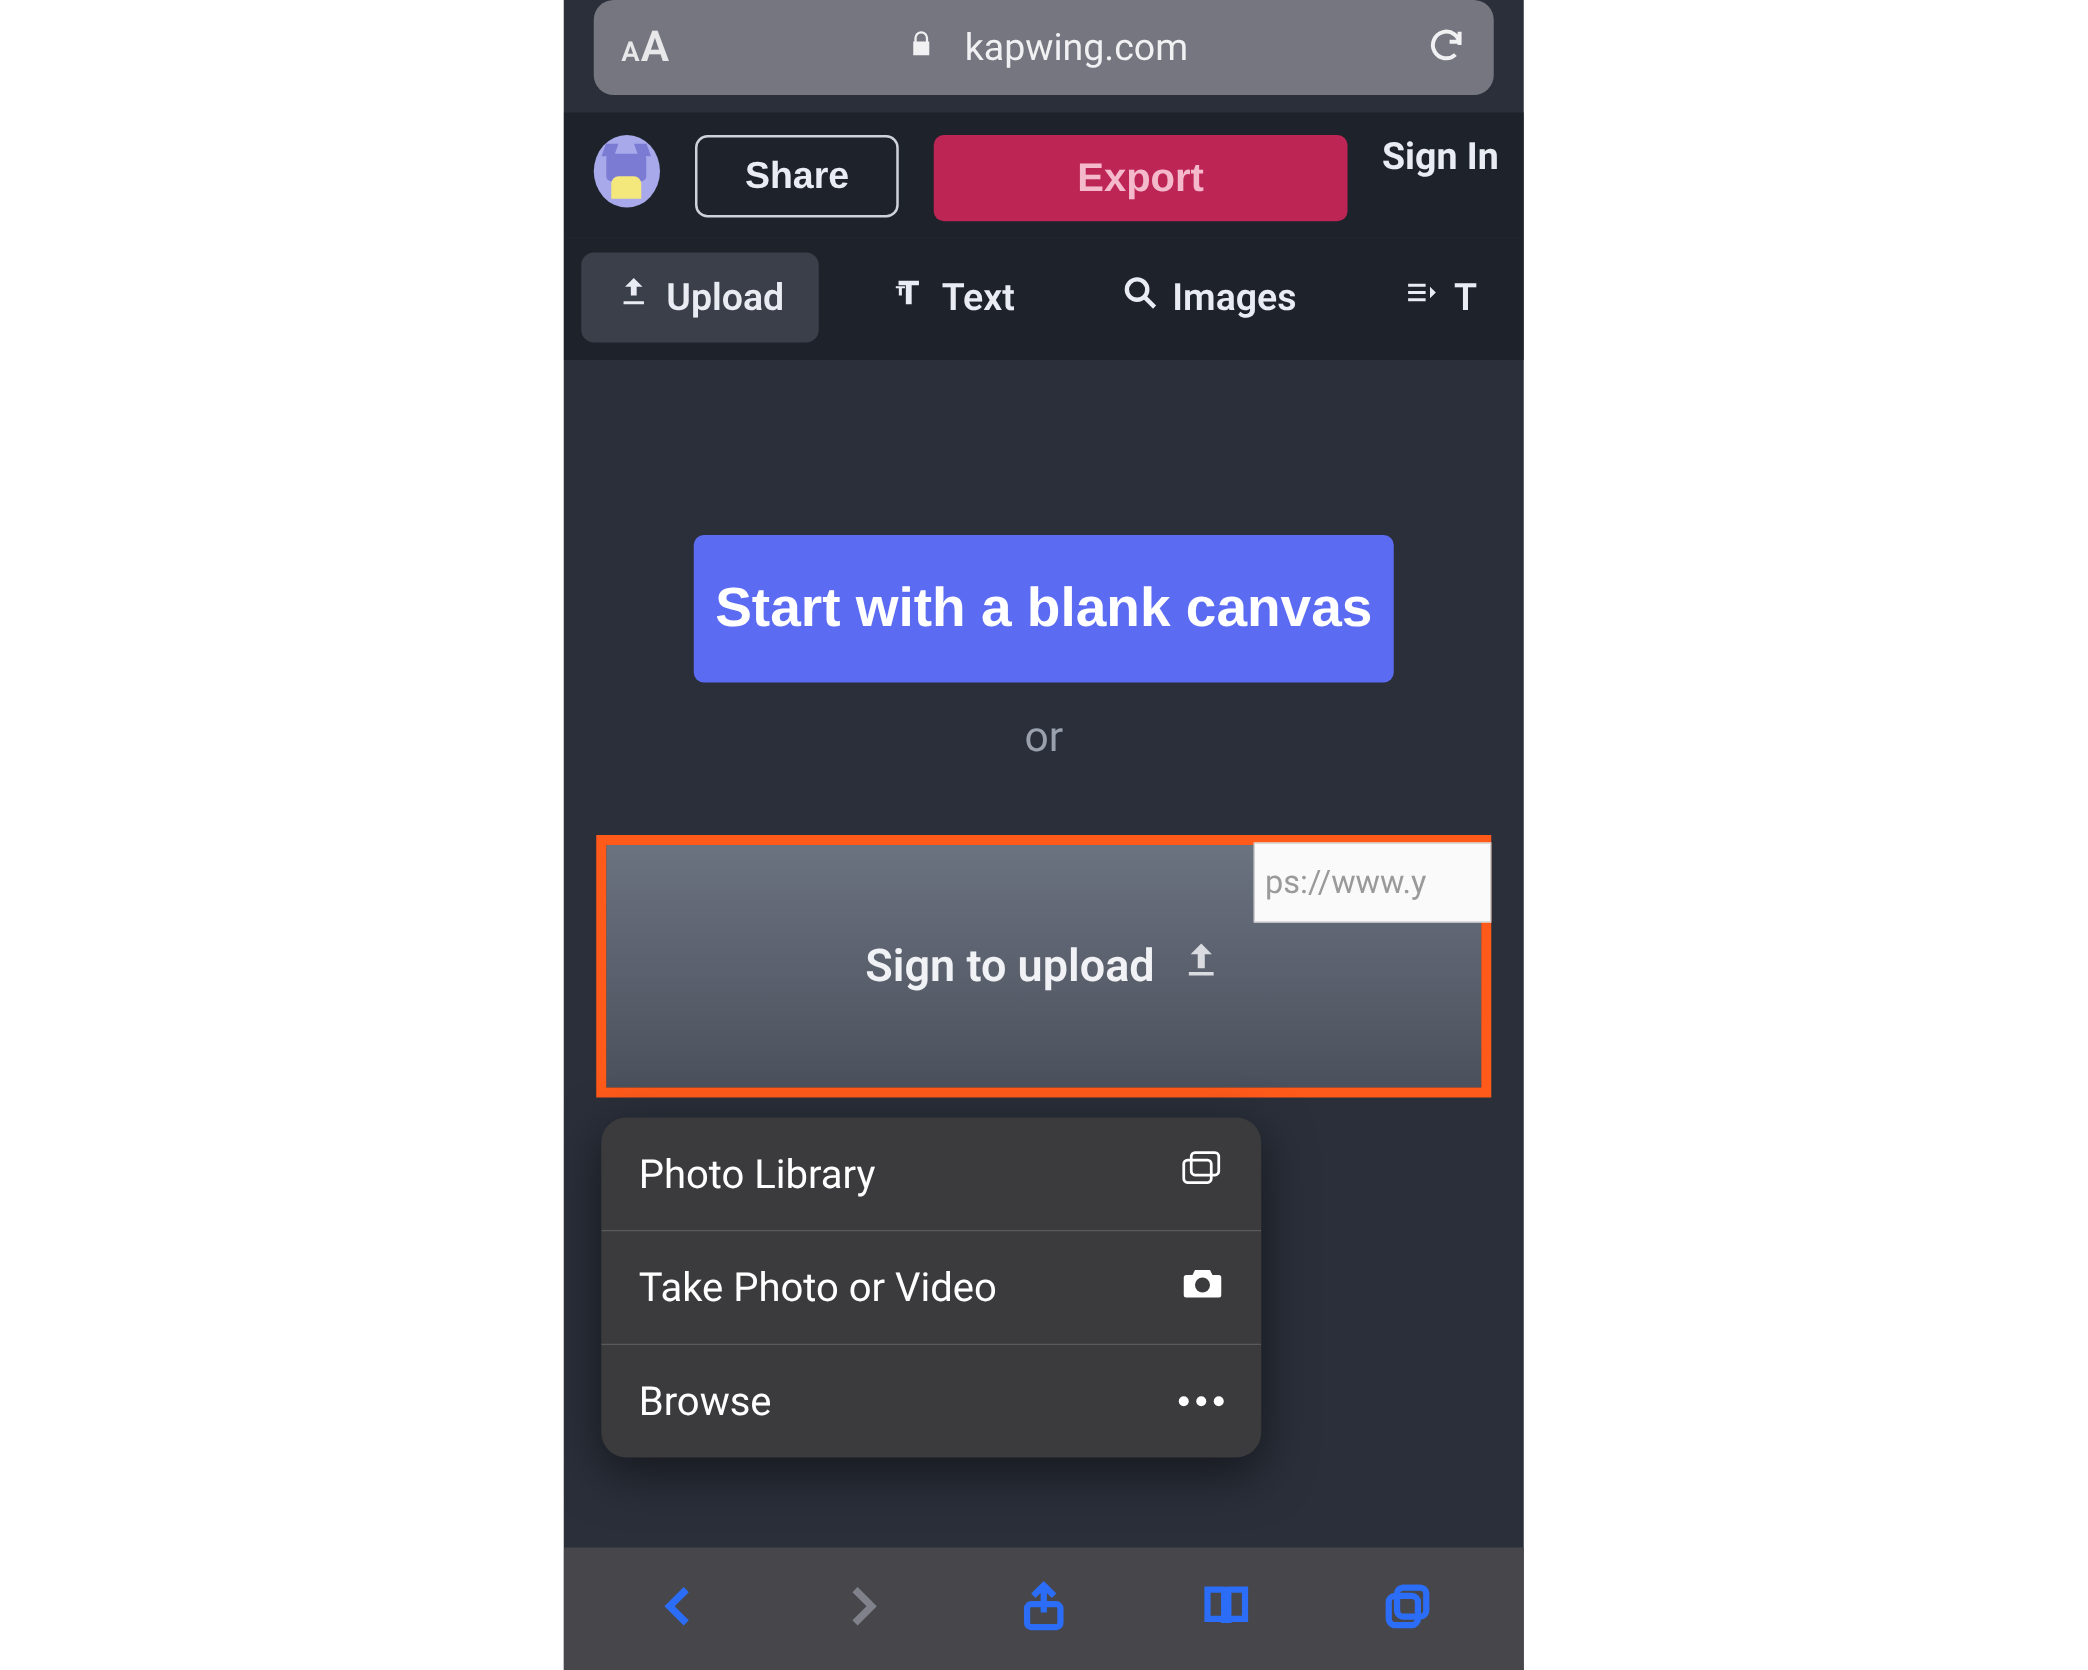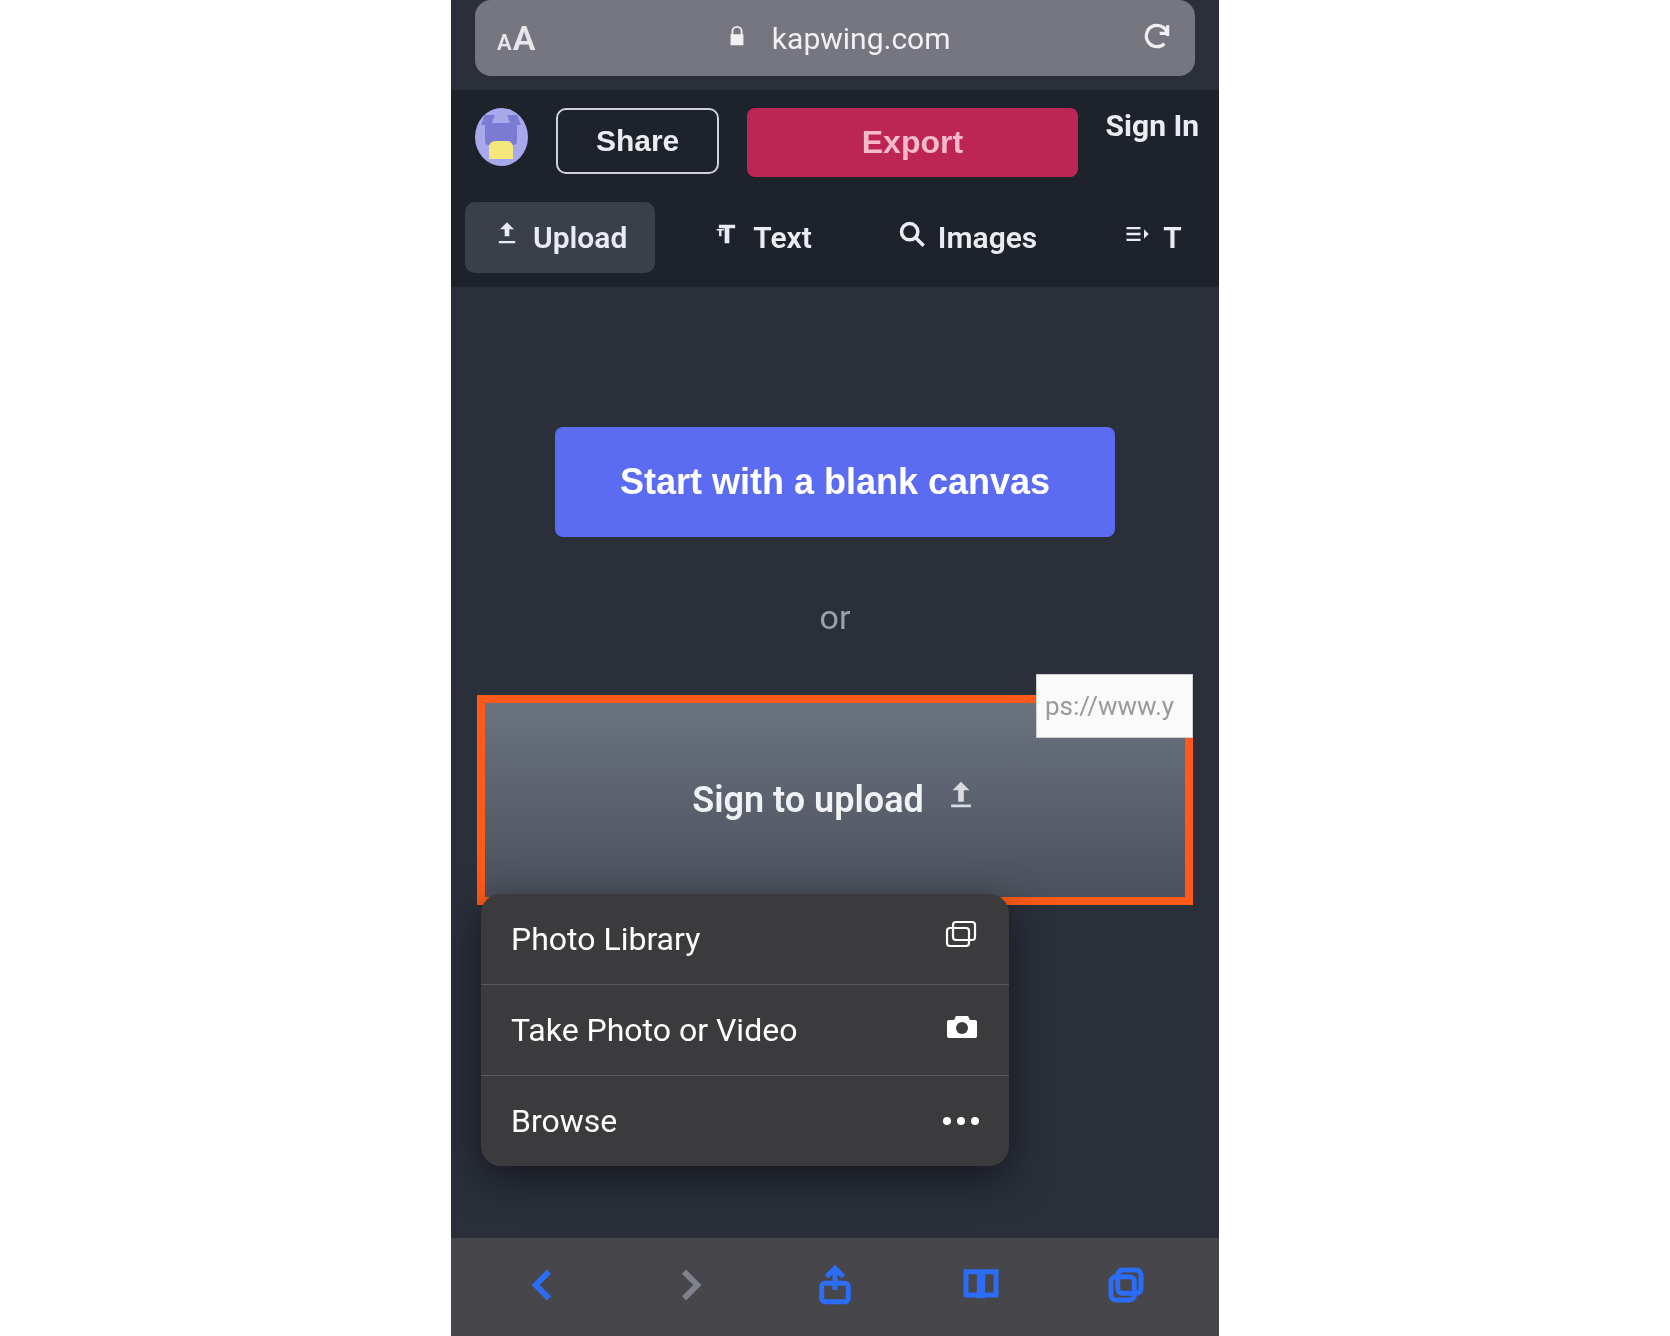--- a/index.html
+++ b/index.html
@@ -129,53 +129,53 @@
   .content {
     padding-top: 140px;
     position: relative;
   }
   .blank-btn {
     display:block;
     margin: 0 auto;
     width: 560px;
     background: #5c6cf2;
     color: #fff;
-    font-size: 36px;
+    font-size: 44px;
     font-weight: 700;
     border:none;
     border-radius: 8px;
     padding: 34px 0;
     text-align:center;
   }
   .or {
     text-align:center;
     color:#9aa0ac;
     font-size:34px;
-    margin: 60px 0 58px 0;
+    margin: 24px 0 58px 0;
   }
   .upload-box {
     margin: 0 26px;
     height: 210px;
     border: 8px solid #ff5a1a;
     background: linear-gradient(180deg, #6b7280 0%, #4b515c 100%);
     display:flex;
     align-items:center;
     justify-content:center;
     gap: 20px;
     color:#f1f2f5;
     font-size: 36px;
     font-weight:600;
   }
   .upload-box svg{width:34px;height:34px;fill:#d9dbe0;}
   
   .url-input{
     position:absolute;
     right:26px;
     top: 674px;
-    width: 157px;
+    width: 190px;
     height: 64px;
     background:#fafafa;
     border:1px solid #d0d0d0;
     font-size:26px;
     color:#9a9a9a;
     padding-left:8px;
     display:flex;align-items:center;
     overflow:hidden;white-space:nowrap;
   }
   

